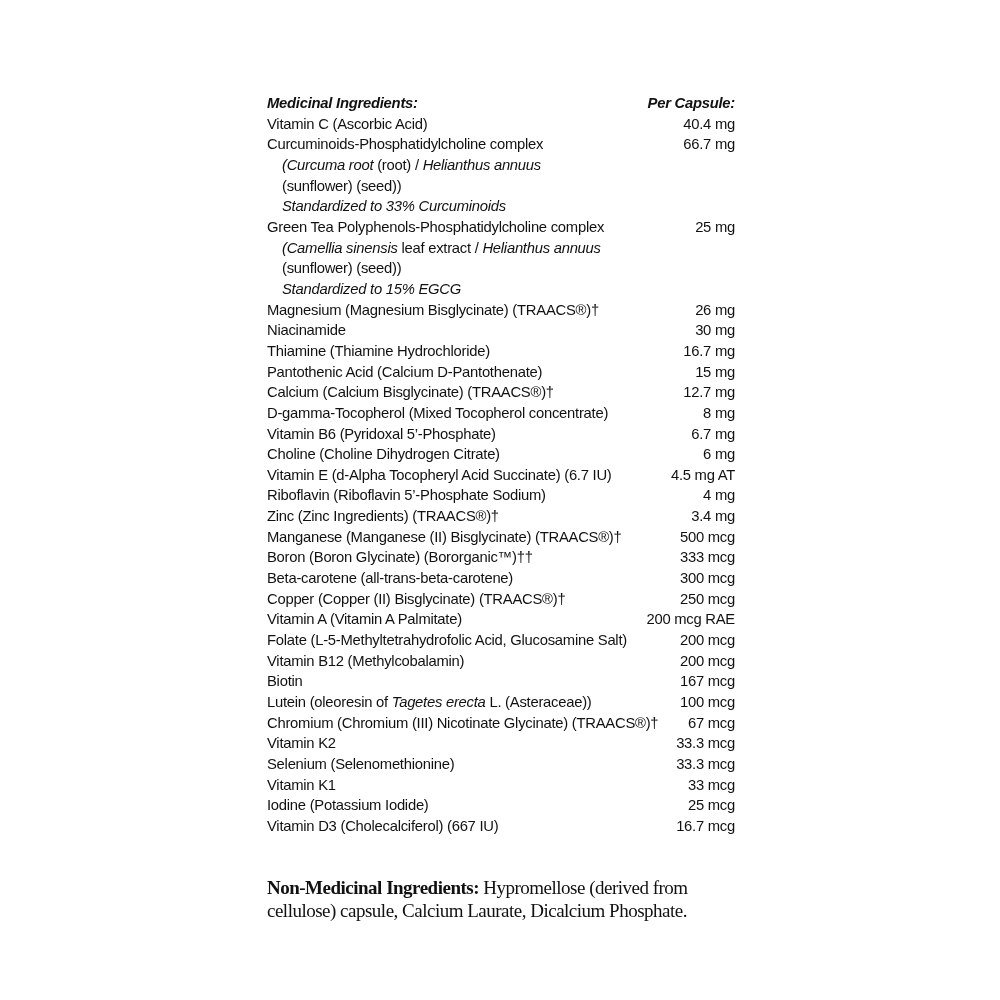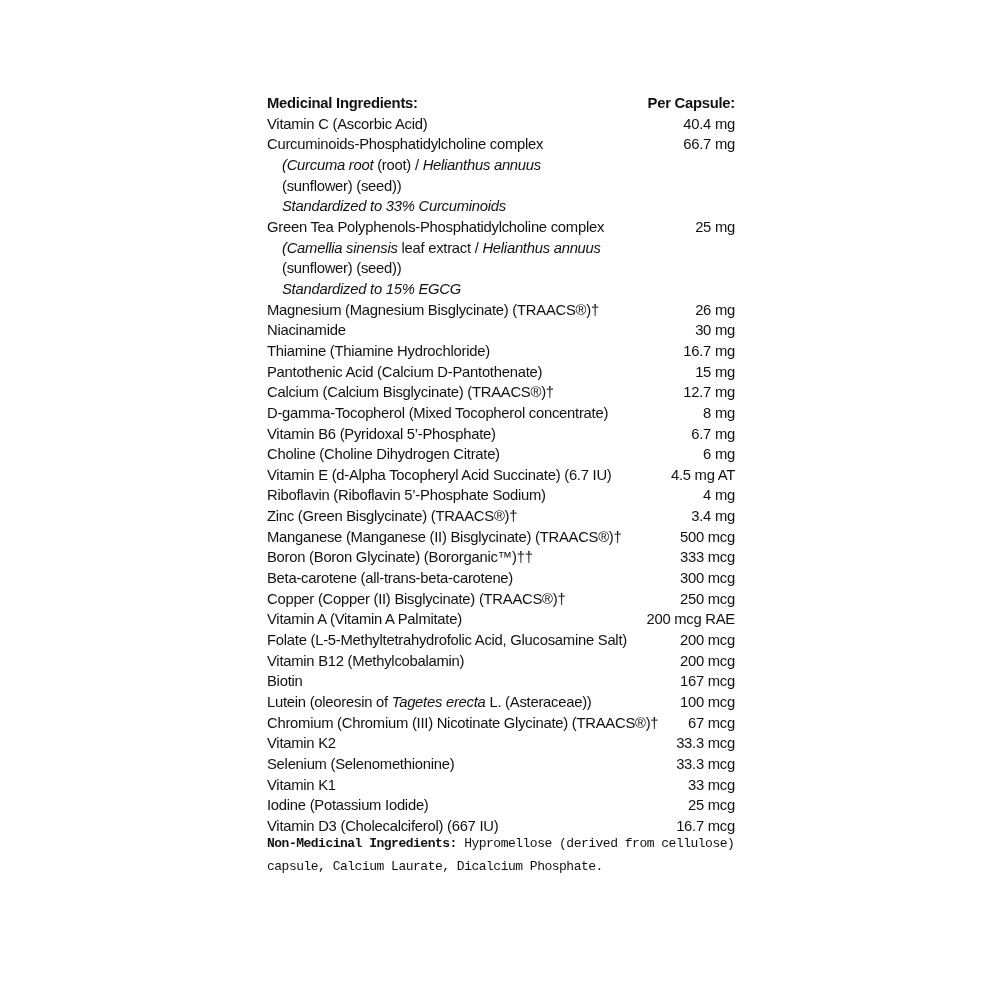--- a/index.html
+++ b/index.html
@@ -19,32 +19,32 @@
     font-size: 14.8px;
     letter-spacing: -0.25px;
     color: #111111;
     line-height: 20.65px;
   }
   .hdr-row, .ing-line {
     display: flex;
     justify-content: space-between;
     align-items: baseline;
   }
-  .hdr-row { font-weight: bold; }
+  .hdr-row { font-weight: bold; font-style: italic; }
   .ing-name { white-space: nowrap; padding-right: 8px; }
   .ing-val  { white-space: nowrap; text-align: right; flex: 0 0 auto; }
   .subline  { padding-left: 15px; white-space: nowrap; }
   .it { font-style: italic; }
   .nonmed {
     position: absolute;
     left: 267px;
-    top: 820px;
+    top: 858px;
     width: 470px;
-    font-family: Liberation Mono, monospace;
-    font-size: 13px;
+    font-family: Liberation Serif, serif;
+    font-size: 19px;
     letter-spacing: -0.5px;
     color: #111111;
     line-height: 22.5px;
   }
   .nonmed b { font-weight: bold; }
 </style>
 </head>
 <body>
 
 <div class="label-panel">
@@ -160,21 +160,21 @@
   <div class="ing-row">
     <div class="ing-line">
       <span class="ing-name"><span>Riboflavin (Riboflavin 5’-Phosphate Sodium)</span></span>
       <span class="ing-val">4 mg</span>
     </div>
     <div></div>
   </div>
 
   <div class="ing-row">
     <div class="ing-line">
-      <span class="ing-name"><span>Zinc (Green Bisglycinate) (TRAACS®)†</span></span>
+      <span class="ing-name"><span>Zinc (Zinc Ingredients) (TRAACS®)†</span></span>
       <span class="ing-val">3.4 mg</span>
     </div>
     <div></div>
   </div>
 
   <div class="ing-row">
     <div class="ing-line">
       <span class="ing-name"><span>Manganese (Manganese (II) Bisglycinate) (TRAACS®)†</span></span>
       <span class="ing-val">500 mcg</span>
     </div>

